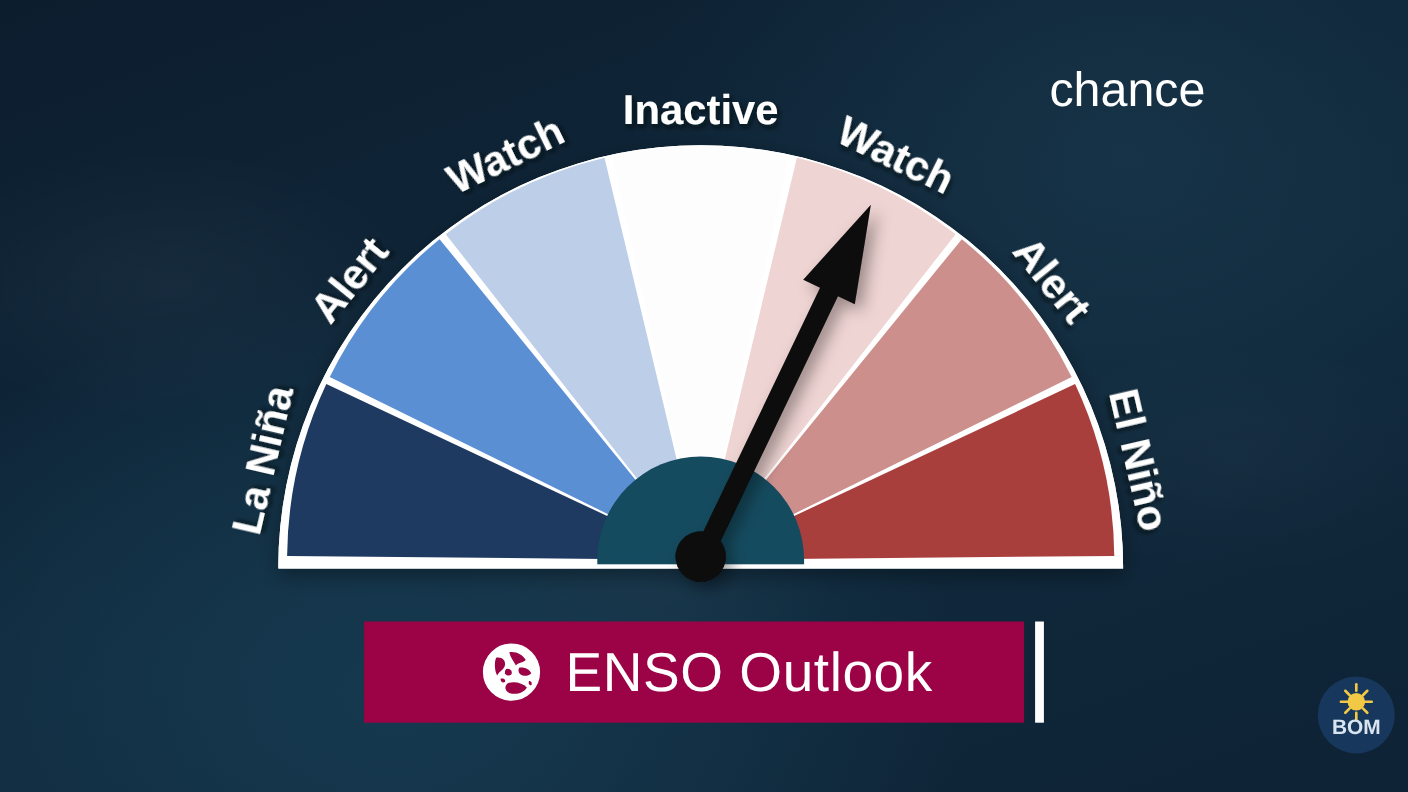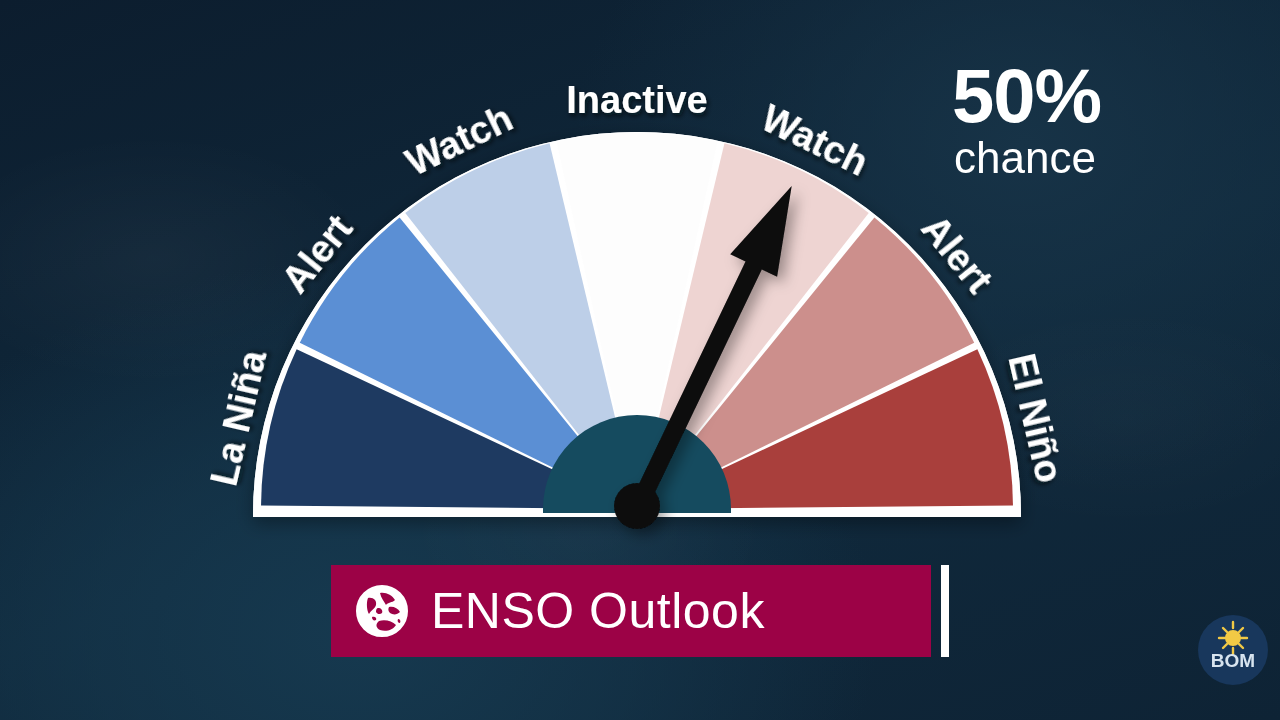--- a/index.html
+++ b/index.html
@@ -69,20 +69,21 @@
     position: absolute;
     left: 331px;
     top: 565px;
     width: 600px;
     height: 92px;
     background: #9c0246;
     display: flex;
     align-items: center;
     padding-left: 24px;
     box-sizing: border-box;
+    justify-content: center;
   }
   #banner-caret {
     position: absolute;
     left: 941px;
     top: 565px;
     width: 8px;
     height: 92px;
     background: #ffffff;
   }
   #banner-title {
@@ -149,21 +150,20 @@
         <text x="319.4817673559666" y="255.98187428840305" text-anchor="middle" dominant-baseline="middle" transform="rotate(-51 319.4817673559666 255.98187428840305)" fill="#ffffff" font-family="Liberation Sans, sans-serif" font-size="38" font-weight="bold" filter="url(#label-shadow)">Alert</text>
         <text x="460.6152254938067" y="143.31651483502935" text-anchor="middle" dominant-baseline="middle" transform="rotate(-26 460.6152254938067 143.31651483502935)" fill="#ffffff" font-family="Liberation Sans, sans-serif" font-size="38" font-weight="bold" filter="url(#label-shadow)">Watch</text>
         <text x="637" y="103" text-anchor="middle" dominant-baseline="middle" transform="rotate(0 637 103)" fill="#ffffff" font-family="Liberation Sans, sans-serif" font-size="38" font-weight="bold" filter="url(#label-shadow)">Inactive</text>
         <text x="813.3847745061934" y="143.31651483502935" text-anchor="middle" dominant-baseline="middle" transform="rotate(26 813.3847745061934 143.31651483502935)" fill="#ffffff" font-family="Liberation Sans, sans-serif" font-size="38" font-weight="bold" filter="url(#label-shadow)">Watch</text>
         <text x="954.5182326440336" y="255.98187428840316" text-anchor="middle" dominant-baseline="middle" transform="rotate(51 954.5182326440336 255.98187428840316)" fill="#ffffff" font-family="Liberation Sans, sans-serif" font-size="38" font-weight="bold" filter="url(#label-shadow)">Alert</text>
         <text x="1032.831992066488" y="418.70584705156233" text-anchor="middle" dominant-baseline="middle" transform="rotate(77 1032.831992066488 418.70584705156233)" fill="#ffffff" font-family="Liberation Sans, sans-serif" font-size="38" font-weight="bold" filter="url(#label-shadow)">El Niño</text>
       </g>
     </svg>
 
   <div id="chance-block">
-    <span id="chance-percent">50%</span>
     <span id="chance-word">chance</span>
   </div>
 
   <div id="banner" style="background: rgb(156, 2, 70);">
     <svg id="globe-icon" width="54" height="54" viewBox="0 0 54 54">
       <circle cx="27" cy="27" r="25" fill="#ffffff"></circle>
       <g fill="#9c0246">
         <path d="M13 14 C18 13 22 16 21 21 C20 25 16 26 14 30 C12 27 11 19 13 14 Z"></path>
         <path d="M25 9 C31 8 37 11 40 16 C37 19 33 18 31 21 C29 17 26 14 25 9 Z"></path>
         <path d="M34 23 C38 22 43 24 45 28 C42 31 38 31 35 29 C33 27 33 25 34 23 Z"></path>

